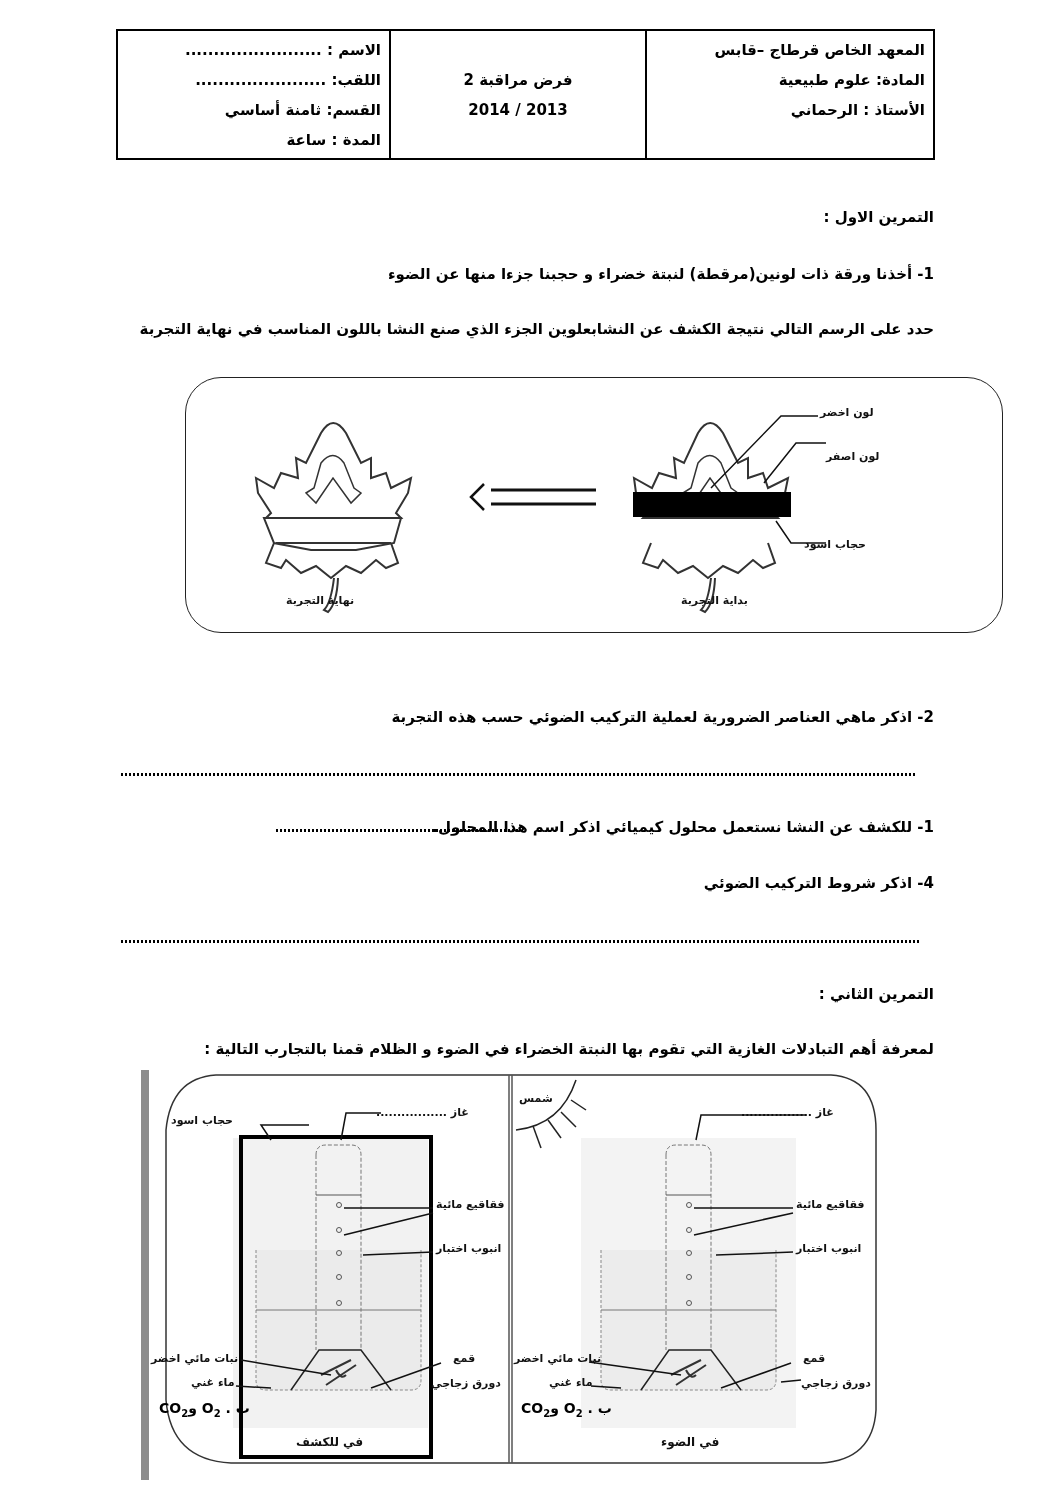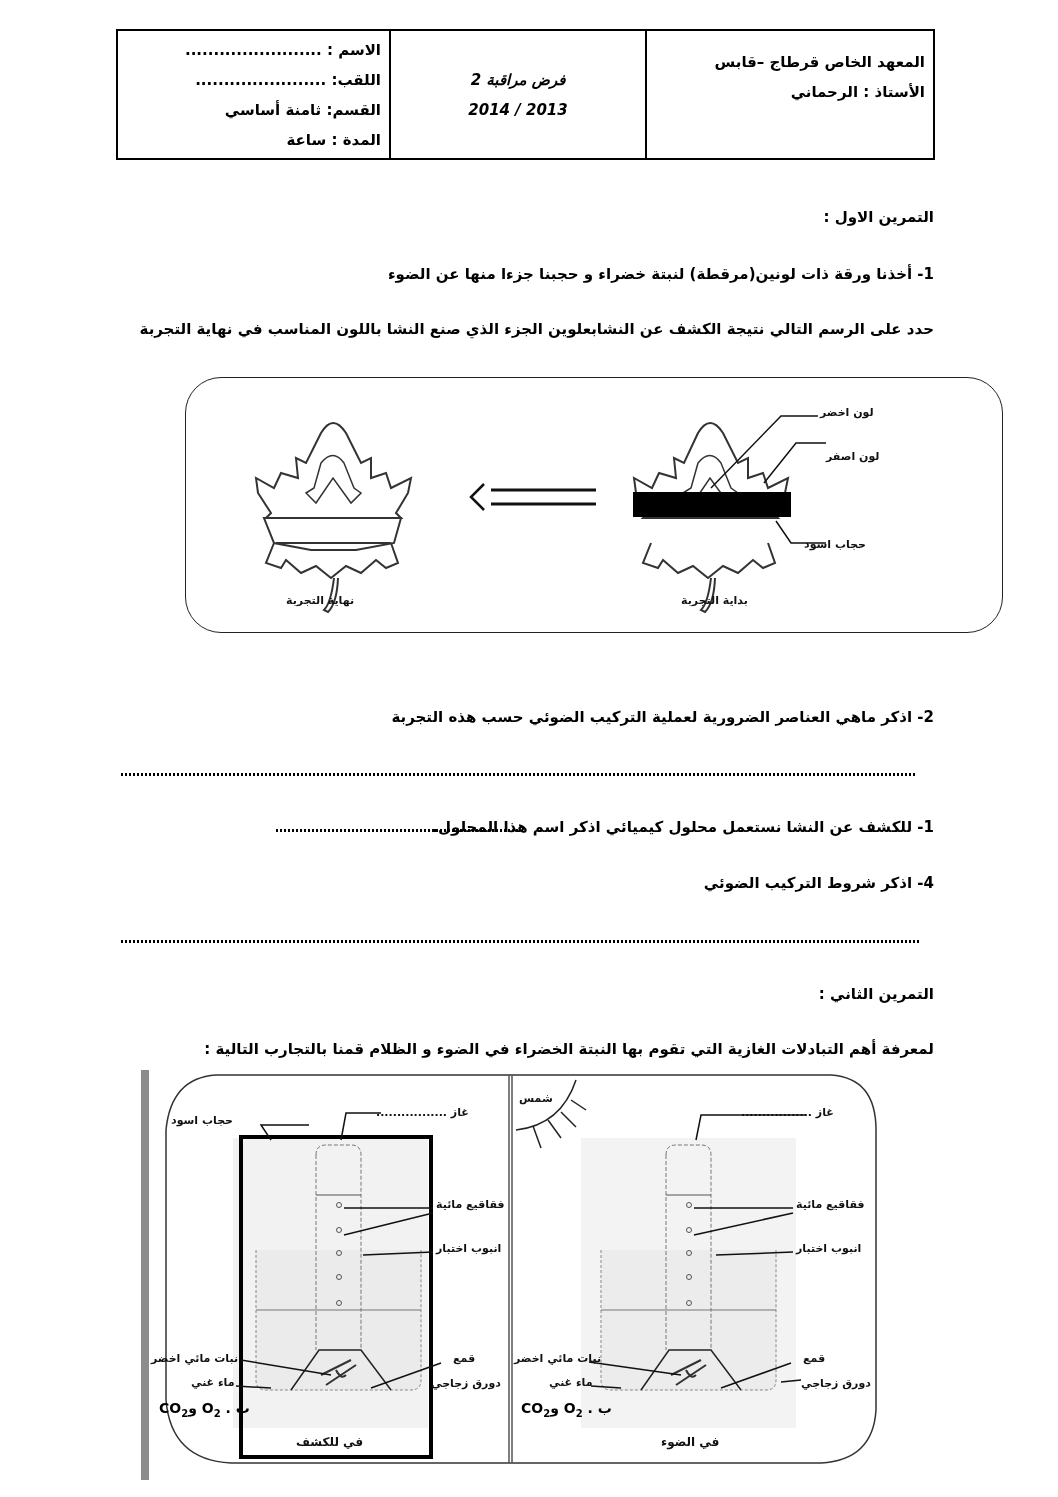--- a/index.html
+++ b/index.html
@@ -6,23 +6,23 @@
     body { width: 1058px; height: 1497px; position: relative; overflow: hidden;
            font-family: "DejaVu Sans", sans-serif; color: #000; }
 
     
     #hdr { position: absolute; left: 116px; top: 29px; width: 819px; height: 131px;
            border: 2px solid #000; box-sizing: border-box; display: flex; direction: ltr; }
     #hdr .cell { box-sizing: border-box; height: 100%; }
     #hdr .c-left { width: 273px; border-right: 2px solid #000; padding: 4px 8px 0 0; }
     #hdr .c-mid  { width: 256px; border-right: 2px solid #000; display: flex; flex-direction: column;
                    align-items: center; justify-content: center; }
-    #hdr .c-right{ flex: 1; padding: 16px 8px 0 0; }
+    #hdr .c-right{ flex: 1; padding: 4px 8px 0 0; }
     #hdr .line { direction: rtl; text-align: right; font-size: 15px; font-weight: bold; line-height: 30px; white-space: nowrap; margin-left: 28px; }
-    #hdr .mid-line { font-size: 15px; font-weight: bold; line-height: 30px; direction: rtl; font-style: italic; }
+    #hdr .mid-line { font-size: 15px; font-weight: bold; line-height: 30px; direction: rtl; }
 
     .txt { position: absolute; right: 124px; direction: rtl; text-align: center;
            font-size: 15px; font-weight: bold; white-space: nowrap; }
     .dots { position: absolute; height: 3px;
             background-image: radial-gradient(circle, #000 1.2px, transparent 1.4px);
             background-size: 4px 3px; background-repeat: repeat-x; }
 
     
     #fig1 { position: absolute; left: 185px; top: 377px; width: 818px; height: 256px;
             border: 1.5px solid #222; border-radius: 36px; box-sizing: border-box; }
@@ -45,20 +45,21 @@
     <div class="line">اللقب: .......................</div>
     <div class="line">القسم: ثامنة  أساسي</div>
     <div class="line">المدة : ساعة</div>
   </div>
   <div class="cell c-mid">
     <div class="mid-line">فرض مراقبة  2</div>
     <div class="mid-line" style="direction:ltr">2014 / 2013</div>
   </div>
   <div class="cell c-right">
     <div class="line">المعهد الخاص قرطاج –قابس</div>
+    <div class="line">المادة: علوم طبيعية</div>
     <div class="line">الأستاذ : الرحماني</div>
   </div>
 </div>
 
 <div class="txt" style="top:208px">التمرين الاول :</div>
 <div class="txt" style="top:265px">1-  أخذنا ورقة ذات لونين(مرقطة) لنبتة خضراء و حجبنا جزءا منها عن الضوء</div>
 <div class="txt" style="top:320px">حدد على الرسم التالي نتيجة الكشف عن النشابعلوين الجزء الذي صنع النشا باللون المناسب في نهاية التجربة</div>
 
 <div id="fig1">
   <svg width="695" height="256" viewBox="0 0 695 256">

